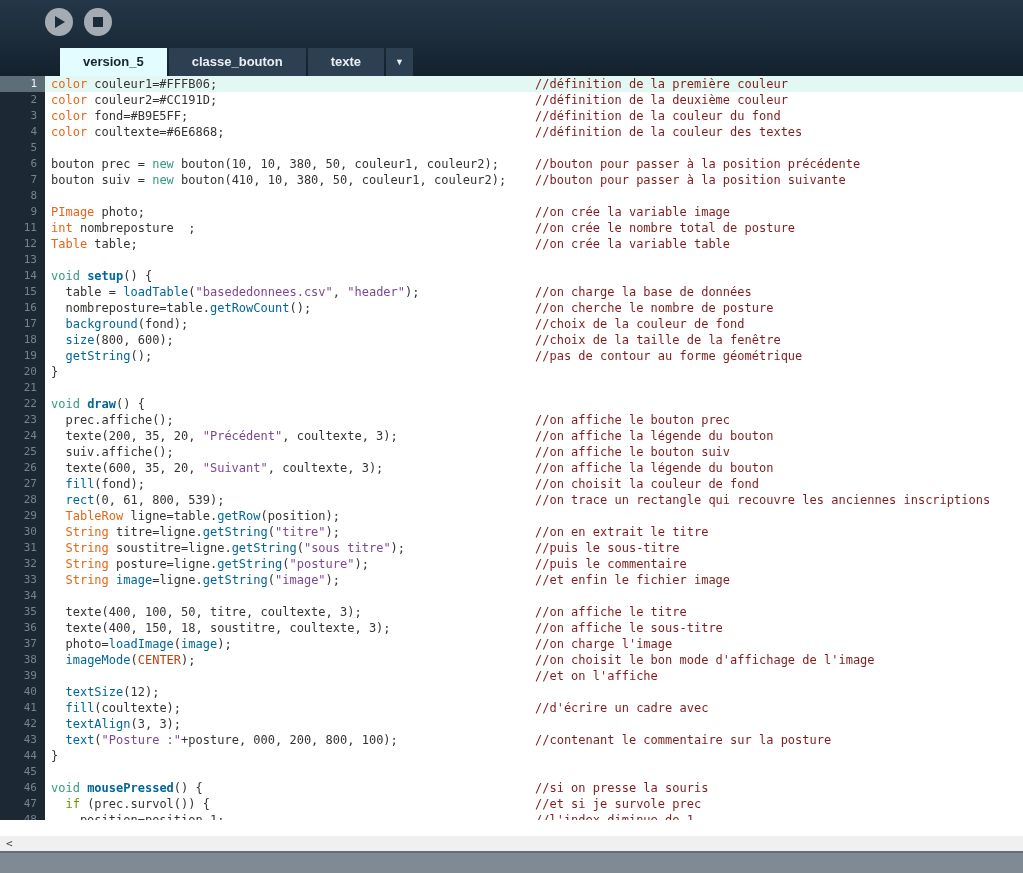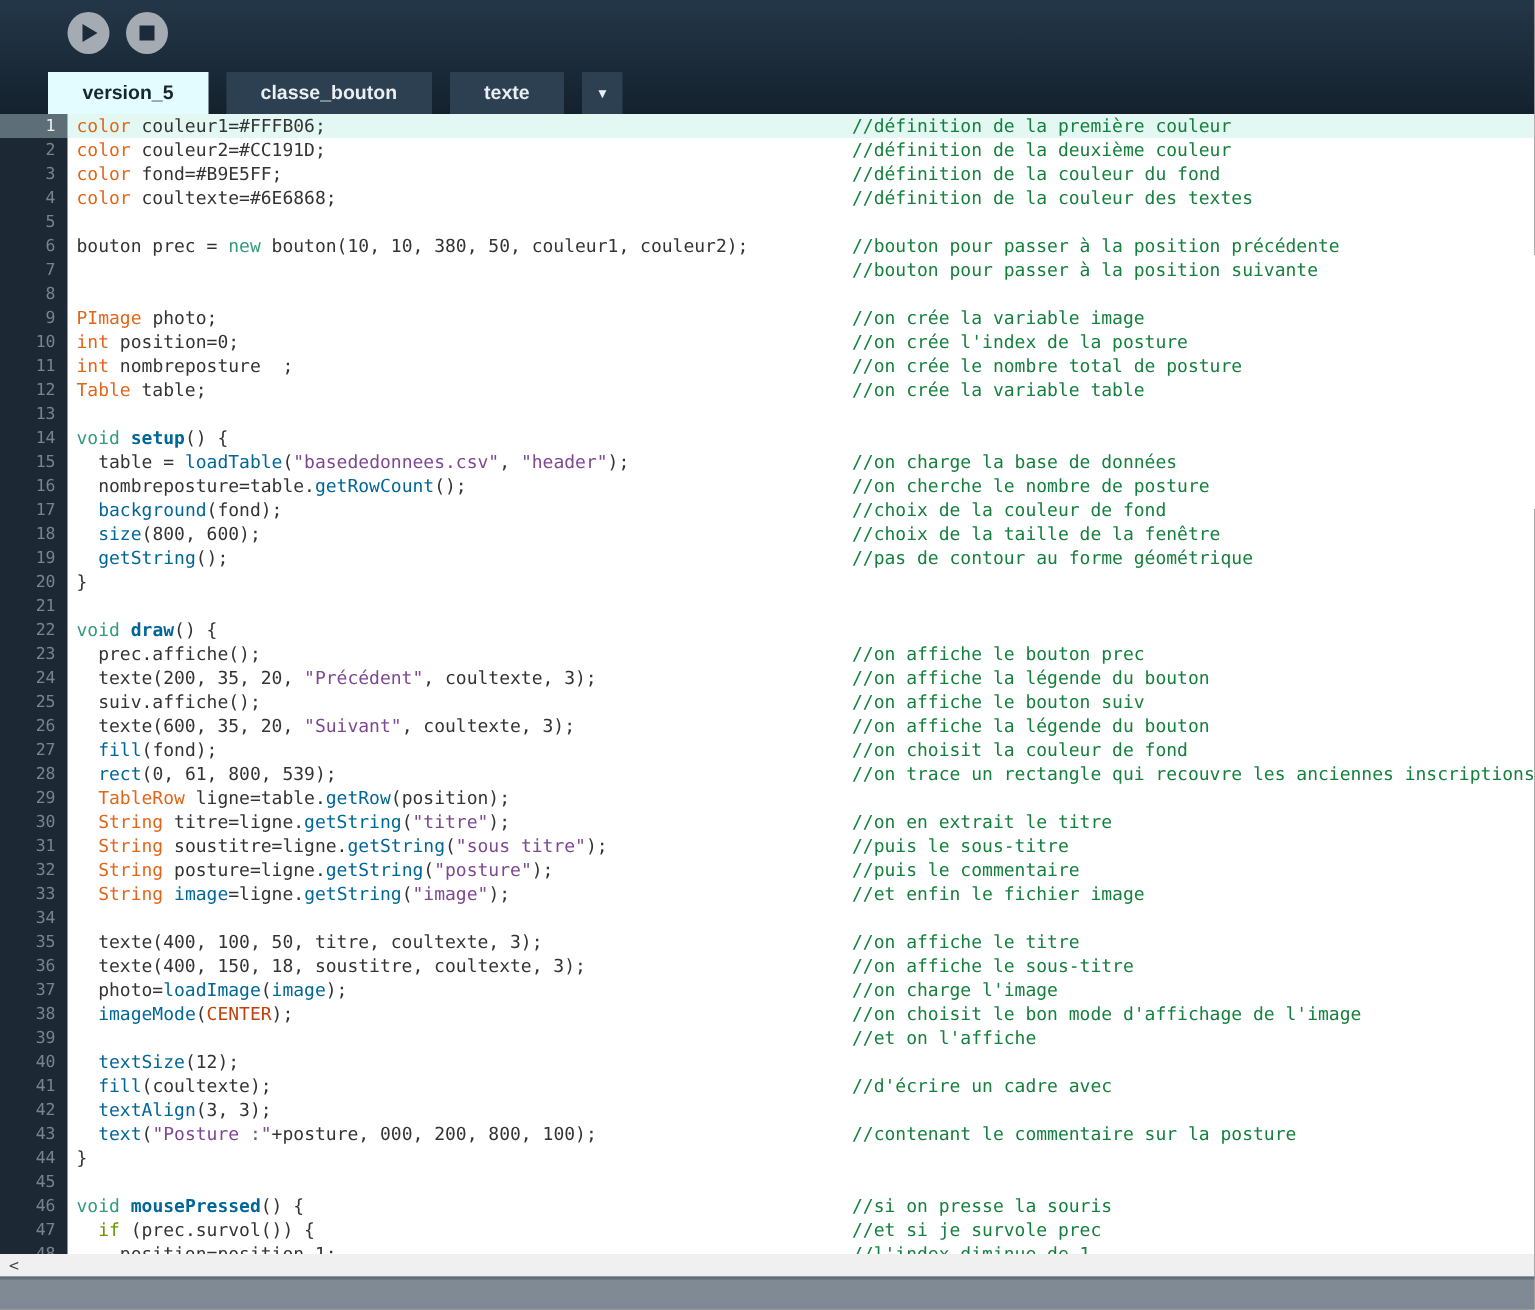--- a/index.html
+++ b/index.html
@@ -15,21 +15,21 @@
   .tb-btn{
     position:absolute;top:8px;width:28px;height:28px;border-radius:50%;
     background:#a4abb2;display:flex;align-items:center;justify-content:center;
     cursor:pointer;
   }
   .tb-btn.play{left:45px;}
   .tb-btn.stop{left:84px;}
   .tb-btn svg{display:block;}
   
   .tabbar{
-    position:absolute;left:32px;bottom:0;display:flex;align-items:flex-end;gap:12px;
+    position:absolute;left:60px;bottom:0;display:flex;align-items:flex-end;gap:2px;
     font-family:"Liberation Sans","DejaVu Sans",sans-serif;
   }
   .tab{
     height:28px;line-height:28px;padding:0 23px;
     background:#2d4052;color:#e9eff3;font-size:13px;font-weight:600;
     cursor:pointer;white-space:nowrap;
   }
   .tab.active{background:#e3fcff;color:#17252f;}
   .tab.menu{padding:0 9px;font-size:9px;}
   
@@ -37,21 +37,21 @@
   .line{position:relative;height:16px;white-space:pre;font-size:12px;line-height:16px;}
   .line.current{background:#e3f8f2;}
   .line.partial{height:8px;overflow:hidden;}
   .gutter{
     position:absolute;left:0;top:0;width:45px;height:16px;box-sizing:border-box;
     background:#1c2834;color:#77848e;text-align:right;padding-right:8px;
     font-size:11px;line-height:16px;
   }
   .line.current .gutter{background:#5e6e79;color:#eef3f6;}
   .code{position:absolute;left:51px;top:0;white-space:pre;}
-  .comment{position:absolute;left:568px;top:0;color:#15803d;white-space:pre;text-align:center;}
+  .comment{position:absolute;left:535px;top:0;color:#7f1d1d;white-space:pre;text-align:center;}
   .tk-plain{color:#333333;}
   .tk-type{color:#e2661a;text-align:center;}
   .tk-kw{color:#33997e;}
   .tk-cond{color:#669900;}
   .tk-fn{color:#006699;}
   .tk-fn2{color:#006699;font-weight:bold;}
   .tk-str{color:#7d4793;}
   .tk-const{color:#c2410c;}
   .tk-var{color:#d94a7a;}
   
@@ -96,24 +96,23 @@
     </div>
   </div>
 
   <div class="editor">
       <div class="line current"><span class="gutter">1</span><span class="code"><span class="tk-type">color</span><span class="tk-plain"> couleur1=#FFFB06;</span></span><span class="comment">//définition de la première couleur</span></div>
       <div class="line"><span class="gutter">2</span><span class="code"><span class="tk-type">color</span><span class="tk-plain"> couleur2=#CC191D;</span></span><span class="comment">//définition de la deuxième couleur</span></div>
       <div class="line"><span class="gutter">3</span><span class="code"><span class="tk-type">color</span><span class="tk-plain"> fond=#B9E5FF;</span></span><span class="comment">//définition de la couleur du fond</span></div>
       <div class="line"><span class="gutter">4</span><span class="code"><span class="tk-type">color</span><span class="tk-plain"> coultexte=#6E6868;</span></span><span class="comment">//définition de la couleur des textes</span></div>
       <div class="line"><span class="gutter">5</span><span class="code"></span></div>
       <div class="line"><span class="gutter">6</span><span class="code"><span class="tk-plain">bouton prec = </span><span class="tk-kw">new</span><span class="tk-plain"> bouton(10, 10, 380, 50, couleur1, couleur2);</span></span><span class="comment">//bouton pour passer à la position précédente</span></div>
-      <div class="line"><span class="gutter">7</span><span class="comment">//bouton pour passer à la position suivante</span></div>
+      <div class="line"><span class="gutter">7</span><span class="code"><span class="tk-plain">bouton suiv = </span><span class="tk-kw">new</span><span class="tk-plain"> bouton(410, 10, 380, 50, couleur1, couleur2);</span></span><span class="comment">//bouton pour passer à la position suivante</span></div>
       <div class="line"><span class="gutter">8</span><span class="code"></span></div>
       <div class="line"><span class="gutter">9</span><span class="code"><span class="tk-type">PImage</span><span class="tk-plain"> photo;</span></span><span class="comment">//on crée la variable image</span></div>
-      <div class="line"><span class="gutter">10</span><span class="code"><span class="tk-type">int</span><span class="tk-plain"> position=0;</span></span><span class="comment">//on crée l'index de la posture</span></div>
       <div class="line"><span class="gutter">11</span><span class="code"><span class="tk-type">int</span><span class="tk-plain"> nombreposture  ;</span></span><span class="comment">//on crée le nombre total de posture</span></div>
       <div class="line"><span class="gutter">12</span><span class="code"><span class="tk-type">Table</span><span class="tk-plain"> table;</span></span><span class="comment">//on crée la variable table</span></div>
       <div class="line"><span class="gutter">13</span><span class="code"></span></div>
       <div class="line"><span class="gutter">14</span><span class="code"><span class="tk-kw">void</span><span class="tk-plain"> </span><span class="tk-fn2">setup</span><span class="tk-plain">() {</span></span></div>
       <div class="line"><span class="gutter">15</span><span class="code"><span class="tk-plain">  table = </span><span class="tk-fn">loadTable</span><span class="tk-plain">(</span><span class="tk-str">"basededonnees.csv"</span><span class="tk-plain">, </span><span class="tk-str">"header"</span><span class="tk-plain">);</span></span><span class="comment">//on charge la base de données</span></div>
       <div class="line"><span class="gutter">16</span><span class="code"><span class="tk-plain">  nombreposture=table.</span><span class="tk-fn">getRowCount</span><span class="tk-plain">();</span></span><span class="comment">//on cherche le nombre de posture</span></div>
       <div class="line"><span class="gutter">17</span><span class="code"><span class="tk-plain">  </span><span class="tk-fn">background</span><span class="tk-plain">(fond);</span></span><span class="comment">//choix de la couleur de fond</span></div>
       <div class="line"><span class="gutter">18</span><span class="code"><span class="tk-plain">  </span><span class="tk-fn">size</span><span class="tk-plain">(800, 600);</span></span><span class="comment">//choix de la taille de la fenêtre</span></div>
       <div class="line"><span class="gutter">19</span><span class="code"><span class="tk-plain">  </span><span class="tk-fn">getString</span><span class="tk-plain">();</span></span><span class="comment">//pas de contour au forme géométrique</span></div>
       <div class="line"><span class="gutter">20</span><span class="code"><span class="tk-plain">}</span></span></div>

